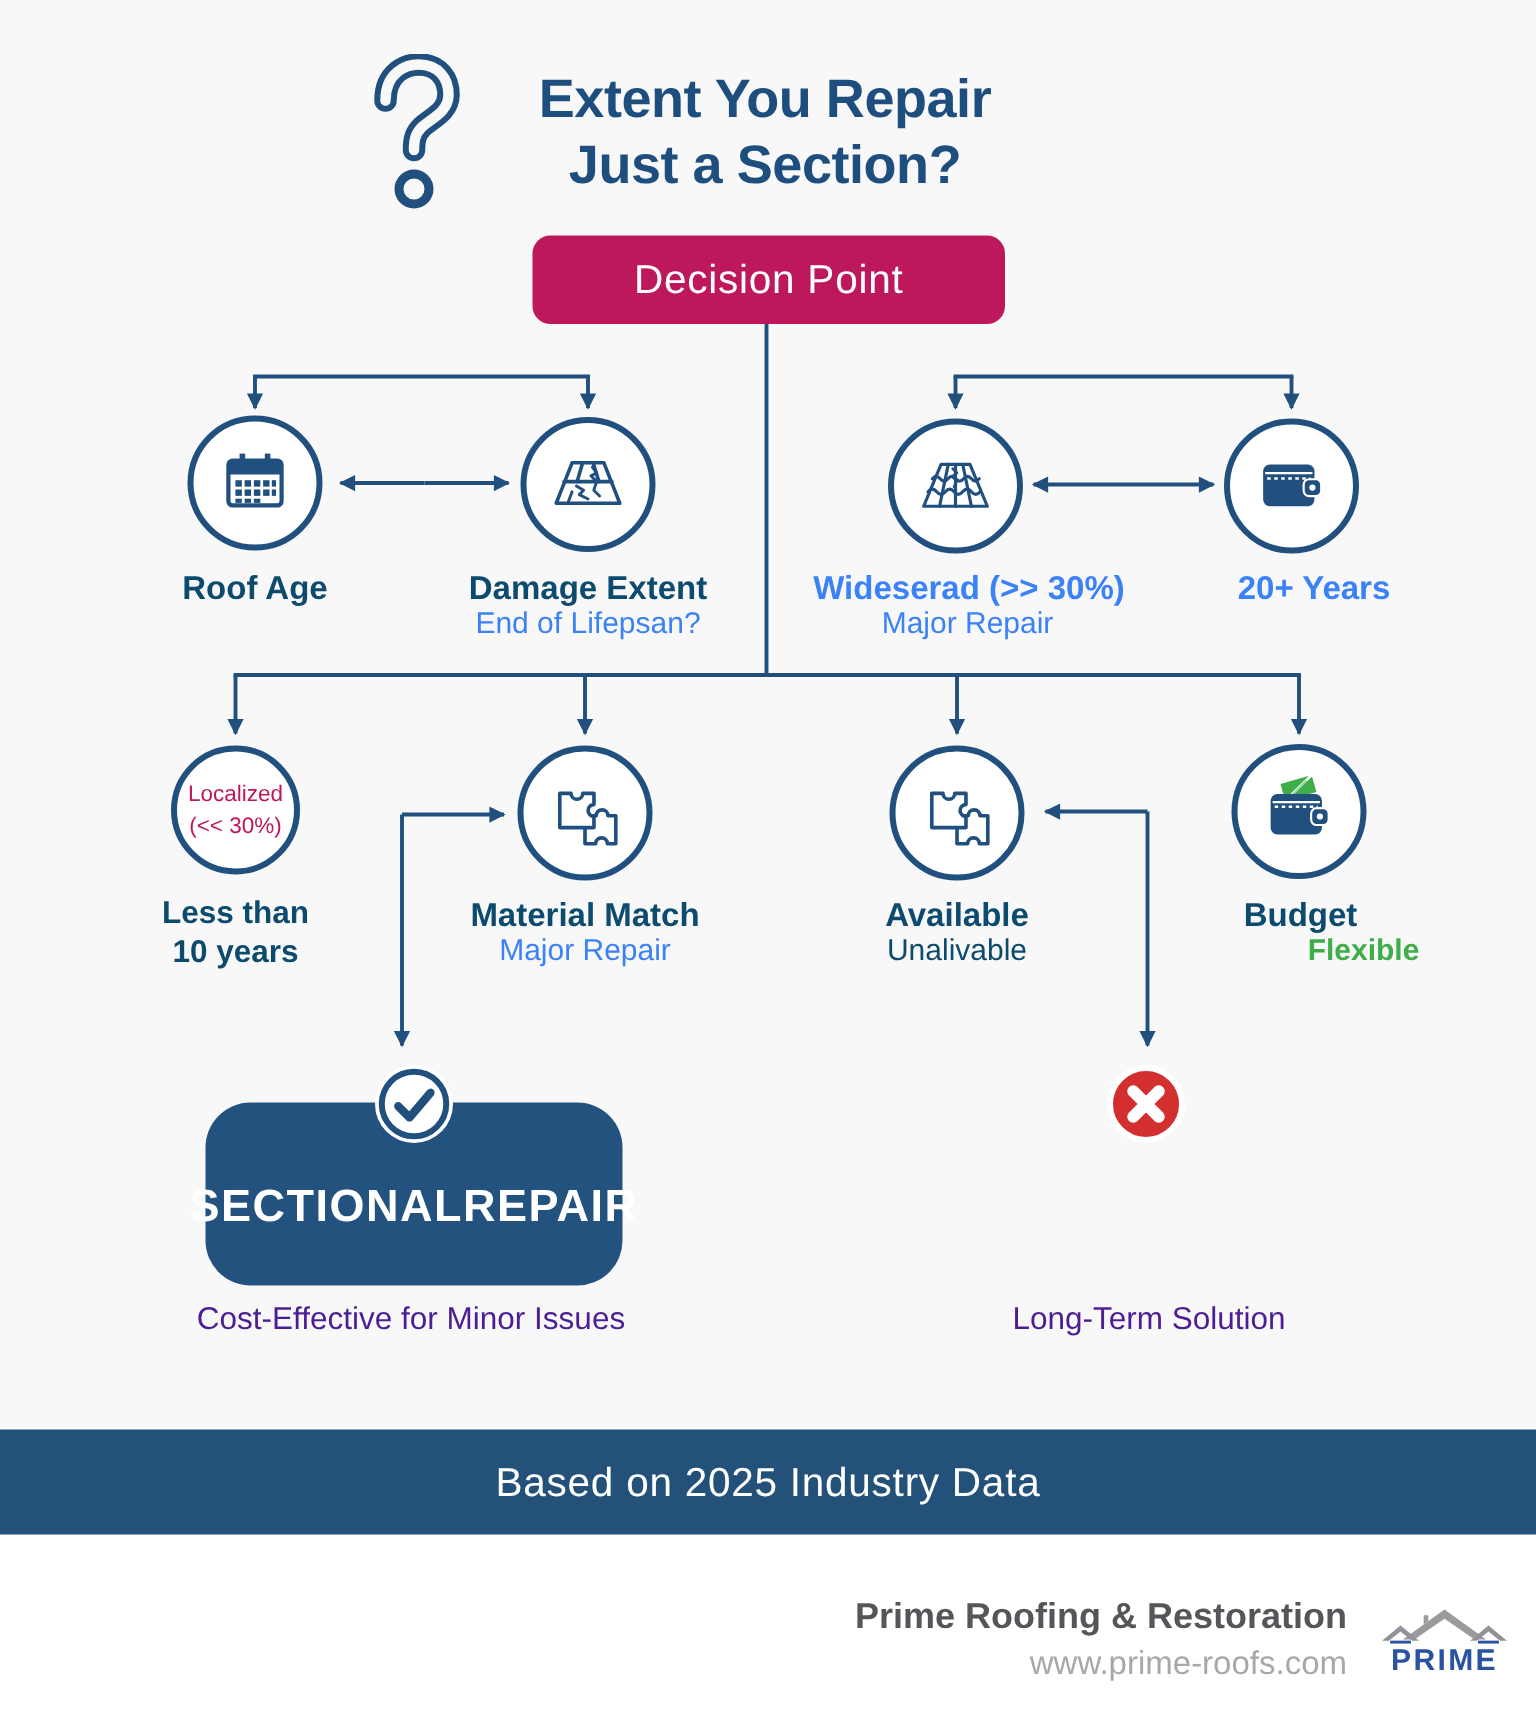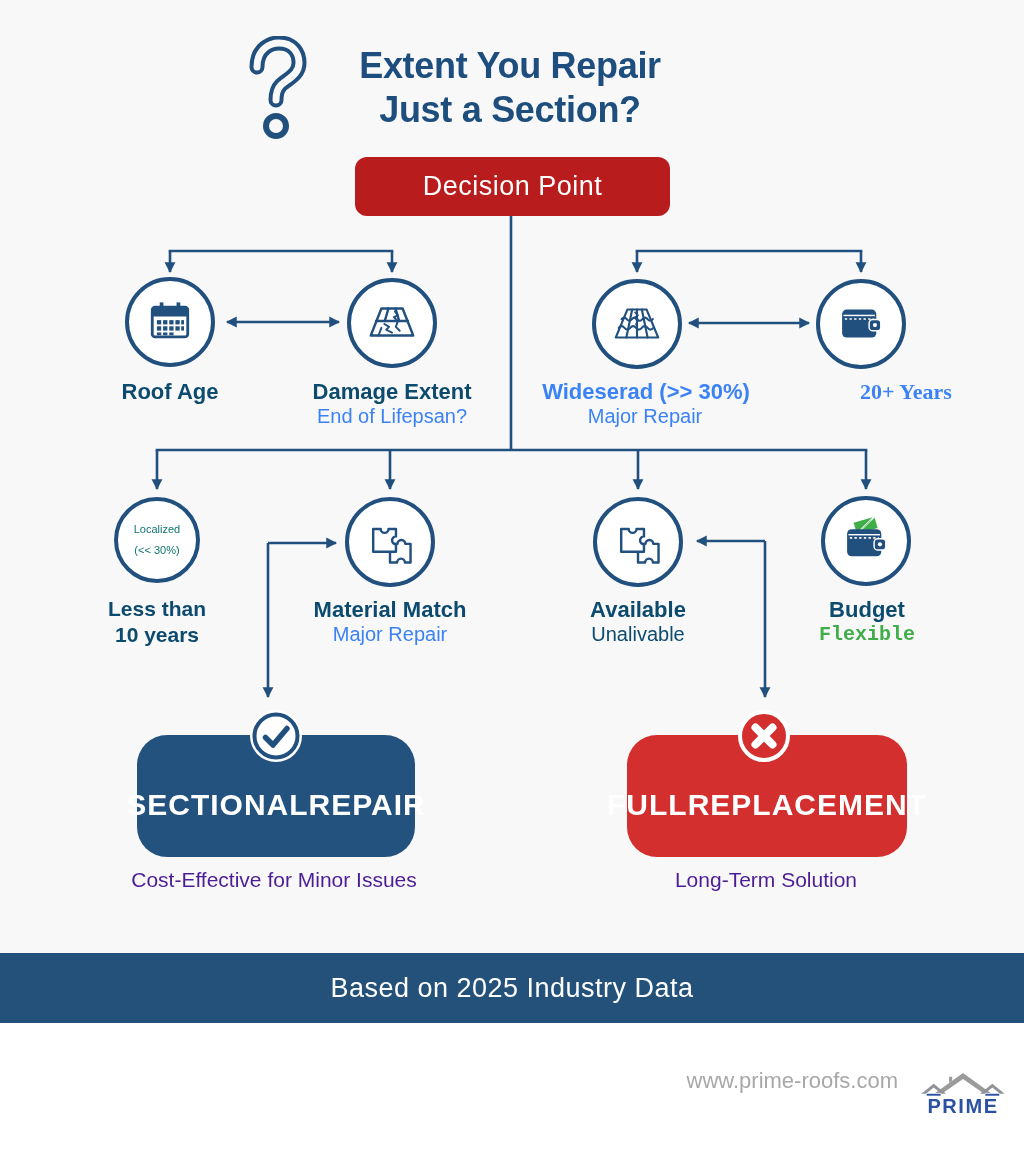--- a/index.html
+++ b/index.html
@@ -4,36 +4,36 @@
 <style>
   html,body{margin:0;padding:0;}
   .canvas{
     position:relative;width:1024px;height:1154px;overflow:hidden;
     background:#ffffff;font-family:"Liberation Sans",sans-serif;
   }
   .flow-bg{position:absolute;left:0;top:0;width:1024px;height:953px;background:#f8f8f9;}
   .qmark{position:absolute;left:234px;top:36px;width:84px;height:110px;}
   .title{position:absolute;left:510px;top:44px;transform:translateX(-50%);
     text-align:center;color:#1d4e7e;font-weight:bold;font-size:36px;line-height:44px;letter-spacing:-0.3px;white-space:nowrap;}
-  .decision{position:absolute;left:355px;top:157px;width:315px;height:59px;background:#b91c1c;
+  .decision{position:absolute;left:355px;top:157px;width:315px;height:59px;background:#be185d;
     border-radius:12px;display:flex;align-items:center;justify-content:center;
     color:#ffffff;font-size:27px;font-weight:500;letter-spacing:0.5px;}
   .connectors{position:absolute;left:0;top:0;width:1024px;height:960px;pointer-events:none;}
   .circle{position:absolute;width:90px;height:90px;border-radius:50%;border:4.5px solid #21507f;
     background:#ffffff;box-sizing:border-box;display:flex;align-items:center;justify-content:center;}
   .circle.small{width:86px;height:86px;}
   .lbl{position:absolute;transform:translateX(-50%);text-align:center;white-space:nowrap;}
   .lbl.b{font-weight:bold;}
   .blue{color:#0c4a6e;}
   .red{color:#3b82f6;}
   .green{color:#3fae49;}
   .f22{font-size:22px;}
   .f21{font-size:21px;}
   .f20{font-size:20px;}
-  .circle-text{font-size:11px;line-height:21px;font-weight:500;color:#0f766e;text-align:center;}
+  .circle-text{font-size:15px;line-height:21px;font-weight:500;color:#be185d;text-align:center;}
   .outcome{position:absolute;width:278px;height:122px;border-radius:30px;display:flex;flex-direction:row;
     align-items:center;justify-content:center;padding-top:16px;box-sizing:border-box;
     color:#ffffff;font-weight:bold;font-size:30px;line-height:39px;letter-spacing:1px;text-align:center;}
   .outcome.blue-box{background:#24527f;}
   .outcome.red-box{background:#d32f2f;}
   .badge{position:absolute;width:54px;height:54px;}
   .caption{position:absolute;transform:translateX(-50%);font-size:21px;font-weight:500;color:#4c1d95;white-space:nowrap;}
   .band{position:absolute;left:0;top:953px;width:1024px;height:70px;background:#235179;
     display:flex;align-items:center;justify-content:center;}
   .band-text{color:#ffffff;font-size:27px;letter-spacing:0.5px;}
@@ -158,21 +158,21 @@
       <rect x="39" y="25" width="13" height="12.5" rx="4" fill="#21507f" stroke="#ffffff" stroke-width="1.6"></rect>
       <circle cx="45.5" cy="31.2" r="2.3" fill="#ffffff"></circle>
     </svg>
   </div>
 
   <div class="lbl b blue f22" style="left:170px;top:379px;">Roof Age</div>
   <div class="lbl b blue f22" style="left:392px;top:379px;">Damage Extent</div>
   <div class="lbl red f20" style="left:392px;top:405px;">End of Lifepsan?</div>
   <div class="lbl b red f22" style="left:646px;top:379px;">Wideserad (&gt;&gt; 30%)</div>
   <div class="lbl red f20" style="left:645px;top:405px;">Major Repair</div>
-  <div class="lbl b red f22" style="left:906px;top:379px;font-family:Liberation Serif, serif;">20+ Years</div>
+  <div class="lbl b red f22" style="left:876px;top:379px;">20+ Years</div>
 
   <div class="circle small" style="left:114px;top:497px;">
     <div class="circle-text">
       <div>Localized</div>
       <div>(&lt;&lt; 30%)</div>
     </div>
   </div>
 
   <div class="circle" style="left:345px;top:497px;">
     <svg width="56" height="56" viewBox="0 0 60 60">
@@ -207,48 +207,45 @@
     </svg>
   </div>
 
   <div class="lbl b blue f21" style="left:157px;top:597px;">Less than</div>
   <div class="lbl b blue f21" style="left:157px;top:623px;">10 years</div>
   <div class="lbl b blue f22" style="left:390px;top:597px;">Material Match</div>
   <div class="lbl red f20" style="left:390px;top:623px;">Major Repair</div>
   <div class="lbl b blue f22" style="left:638px;top:597px;">Available</div>
   <div class="lbl blue f20" style="left:638px;top:623px;">Unalivable</div>
   <div class="lbl b blue f22" style="left:867px;top:597px;">Budget</div>
-  <div class="lbl green f20" style="left:867px;top:623px;font-weight:600;font-family:Liberation Mono, monospace;">Flexible</div>
+  <div class="lbl green f20" style="left:909px;top:623px;font-weight:600;">Flexible</div>
 
   <div class="outcome blue-box" style="left:137px;top:735px;">
     <div>SECTIONAL</div>
     <div>REPAIR</div>
   </div>
   <svg class="badge" style="left:249px;top:709px;" viewBox="0 0 54 54">
     <circle cx="27" cy="27" r="26" fill="#ffffff"></circle>
     <circle cx="27" cy="27" r="21.5" fill="#ffffff" stroke="#21507f" stroke-width="4"></circle>
     <path d="M16.5,28.5 l7.5,7.5 l14,-16.5" fill="none" stroke="#21507f" stroke-width="5.5" stroke-linecap="round" stroke-linejoin="round"></path>
   </svg>
   <div class="caption" style="left:274px;top:868px;">Cost-Effective for Minor Issues</div>
 
-  <div class="outcome red-box" style="left:627px;top:735px;width:280px;">
-    <div>FULL</div>
-    <div>REPLACEMENT</div>
-  </div>
   <svg class="badge" style="left:737px;top:709px;" viewBox="0 0 54 54">
     <circle cx="27" cy="27" r="24" fill="#d32f2f" stroke="#ffffff" stroke-width="4"></circle>
     <path d="M18.5,18.5 L35.5,35.5 M35.5,18.5 L18.5,35.5" stroke="#ffffff" stroke-width="8" stroke-linecap="round"></path>
   </svg>
   <div class="caption" style="left:766px;top:868px;">Long-Term Solution</div>
 
   <div class="band">
     <span class="band-text">Based on 2025 Industry Data</span>
   </div>
 
   <div class="branding">
+    <div class="company">Prime Roofing &amp; Restoration</div>
     <div class="website">www.prime-roofs.com</div>
   </div>
   <svg class="logo" viewBox="0 0 120 70">
     <path d="M24,35 L60,9 L96,35 L86,35 L60,17 L34,35 Z" fill="#9b9b9b"></path>
     <path d="M42,22 l4,-3 v-5 h-4 z" fill="#9b9b9b"></path>
     <path d="M6,36 L22,23 L38,36 L32,36 L22,28 L12,36 Z" fill="#8f9399"></path>
     <rect x="13" y="36" width="18" height="2.5" fill="#2b52a0"></rect>
     <path d="M82,36 L98,23 L114,36 L108,36 L98,28 L88,36 Z" fill="#8f9399"></path>
     <rect x="89" y="36" width="18" height="2.5" fill="#2b52a0"></rect>
     <text x="60" y="61" text-anchor="middle" font-family="Liberation Sans, sans-serif" font-size="26" font-weight="bold" letter-spacing="2" fill="#2b52a0">PRIME</text>

